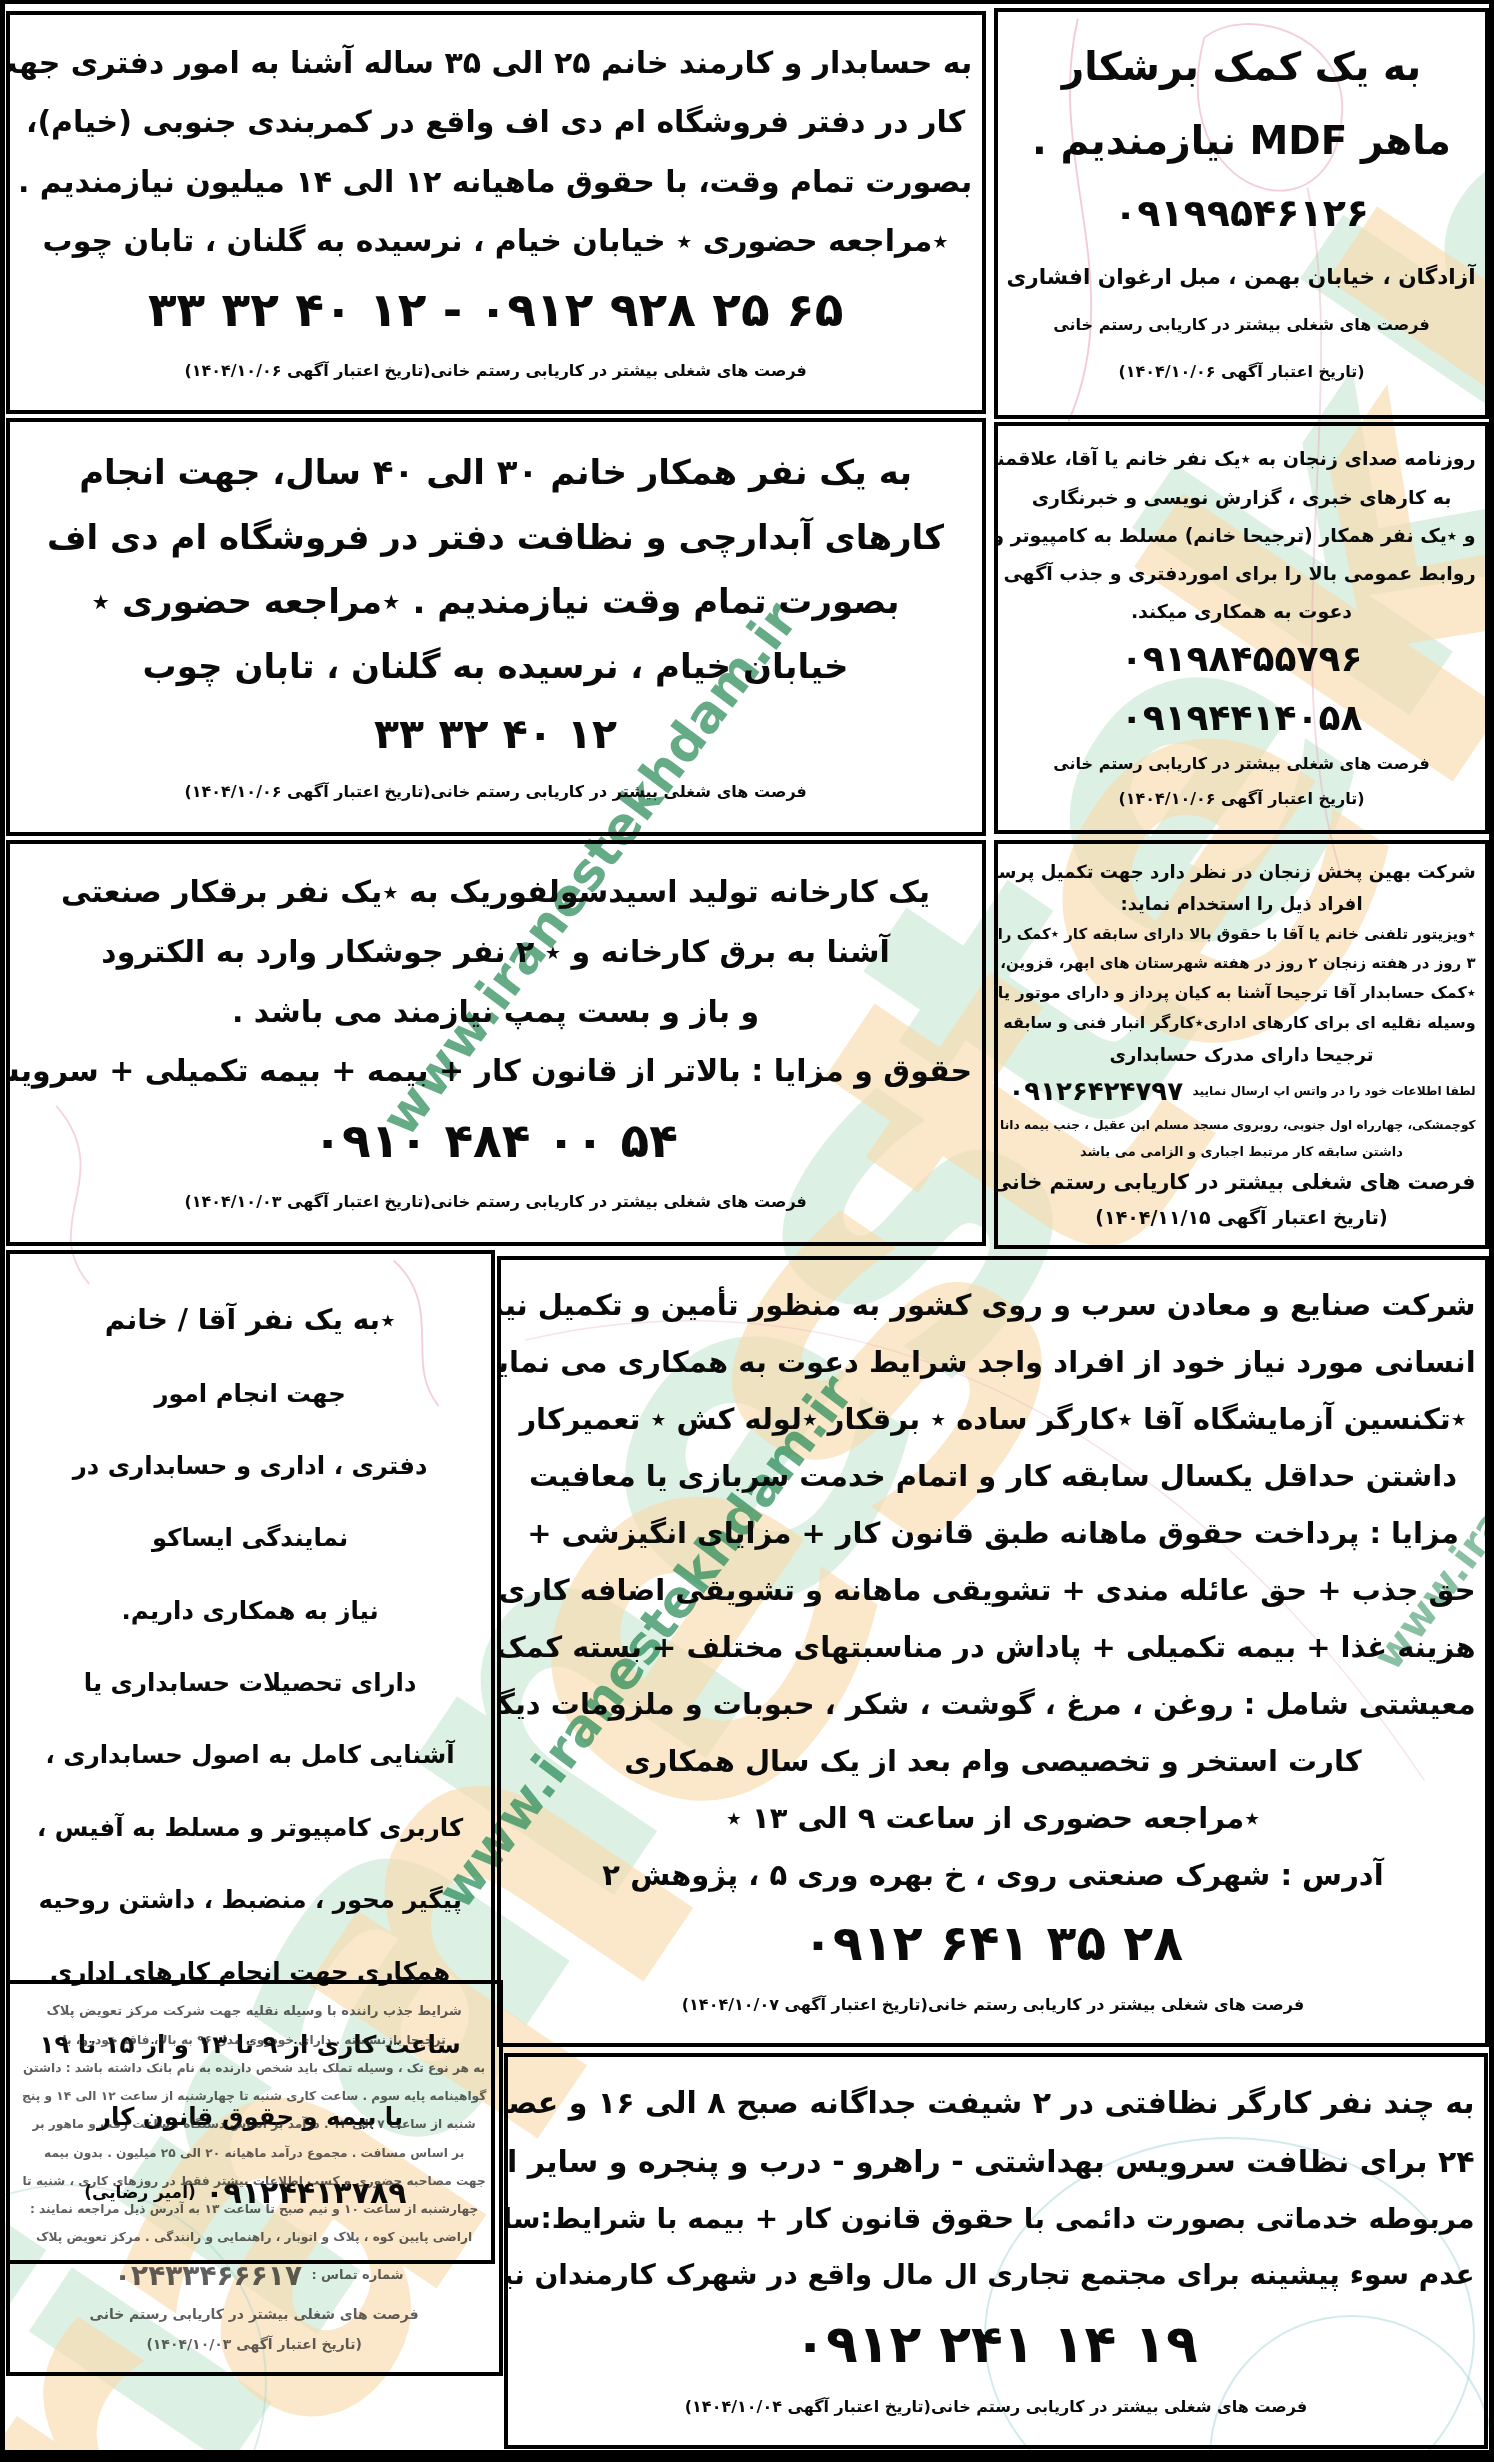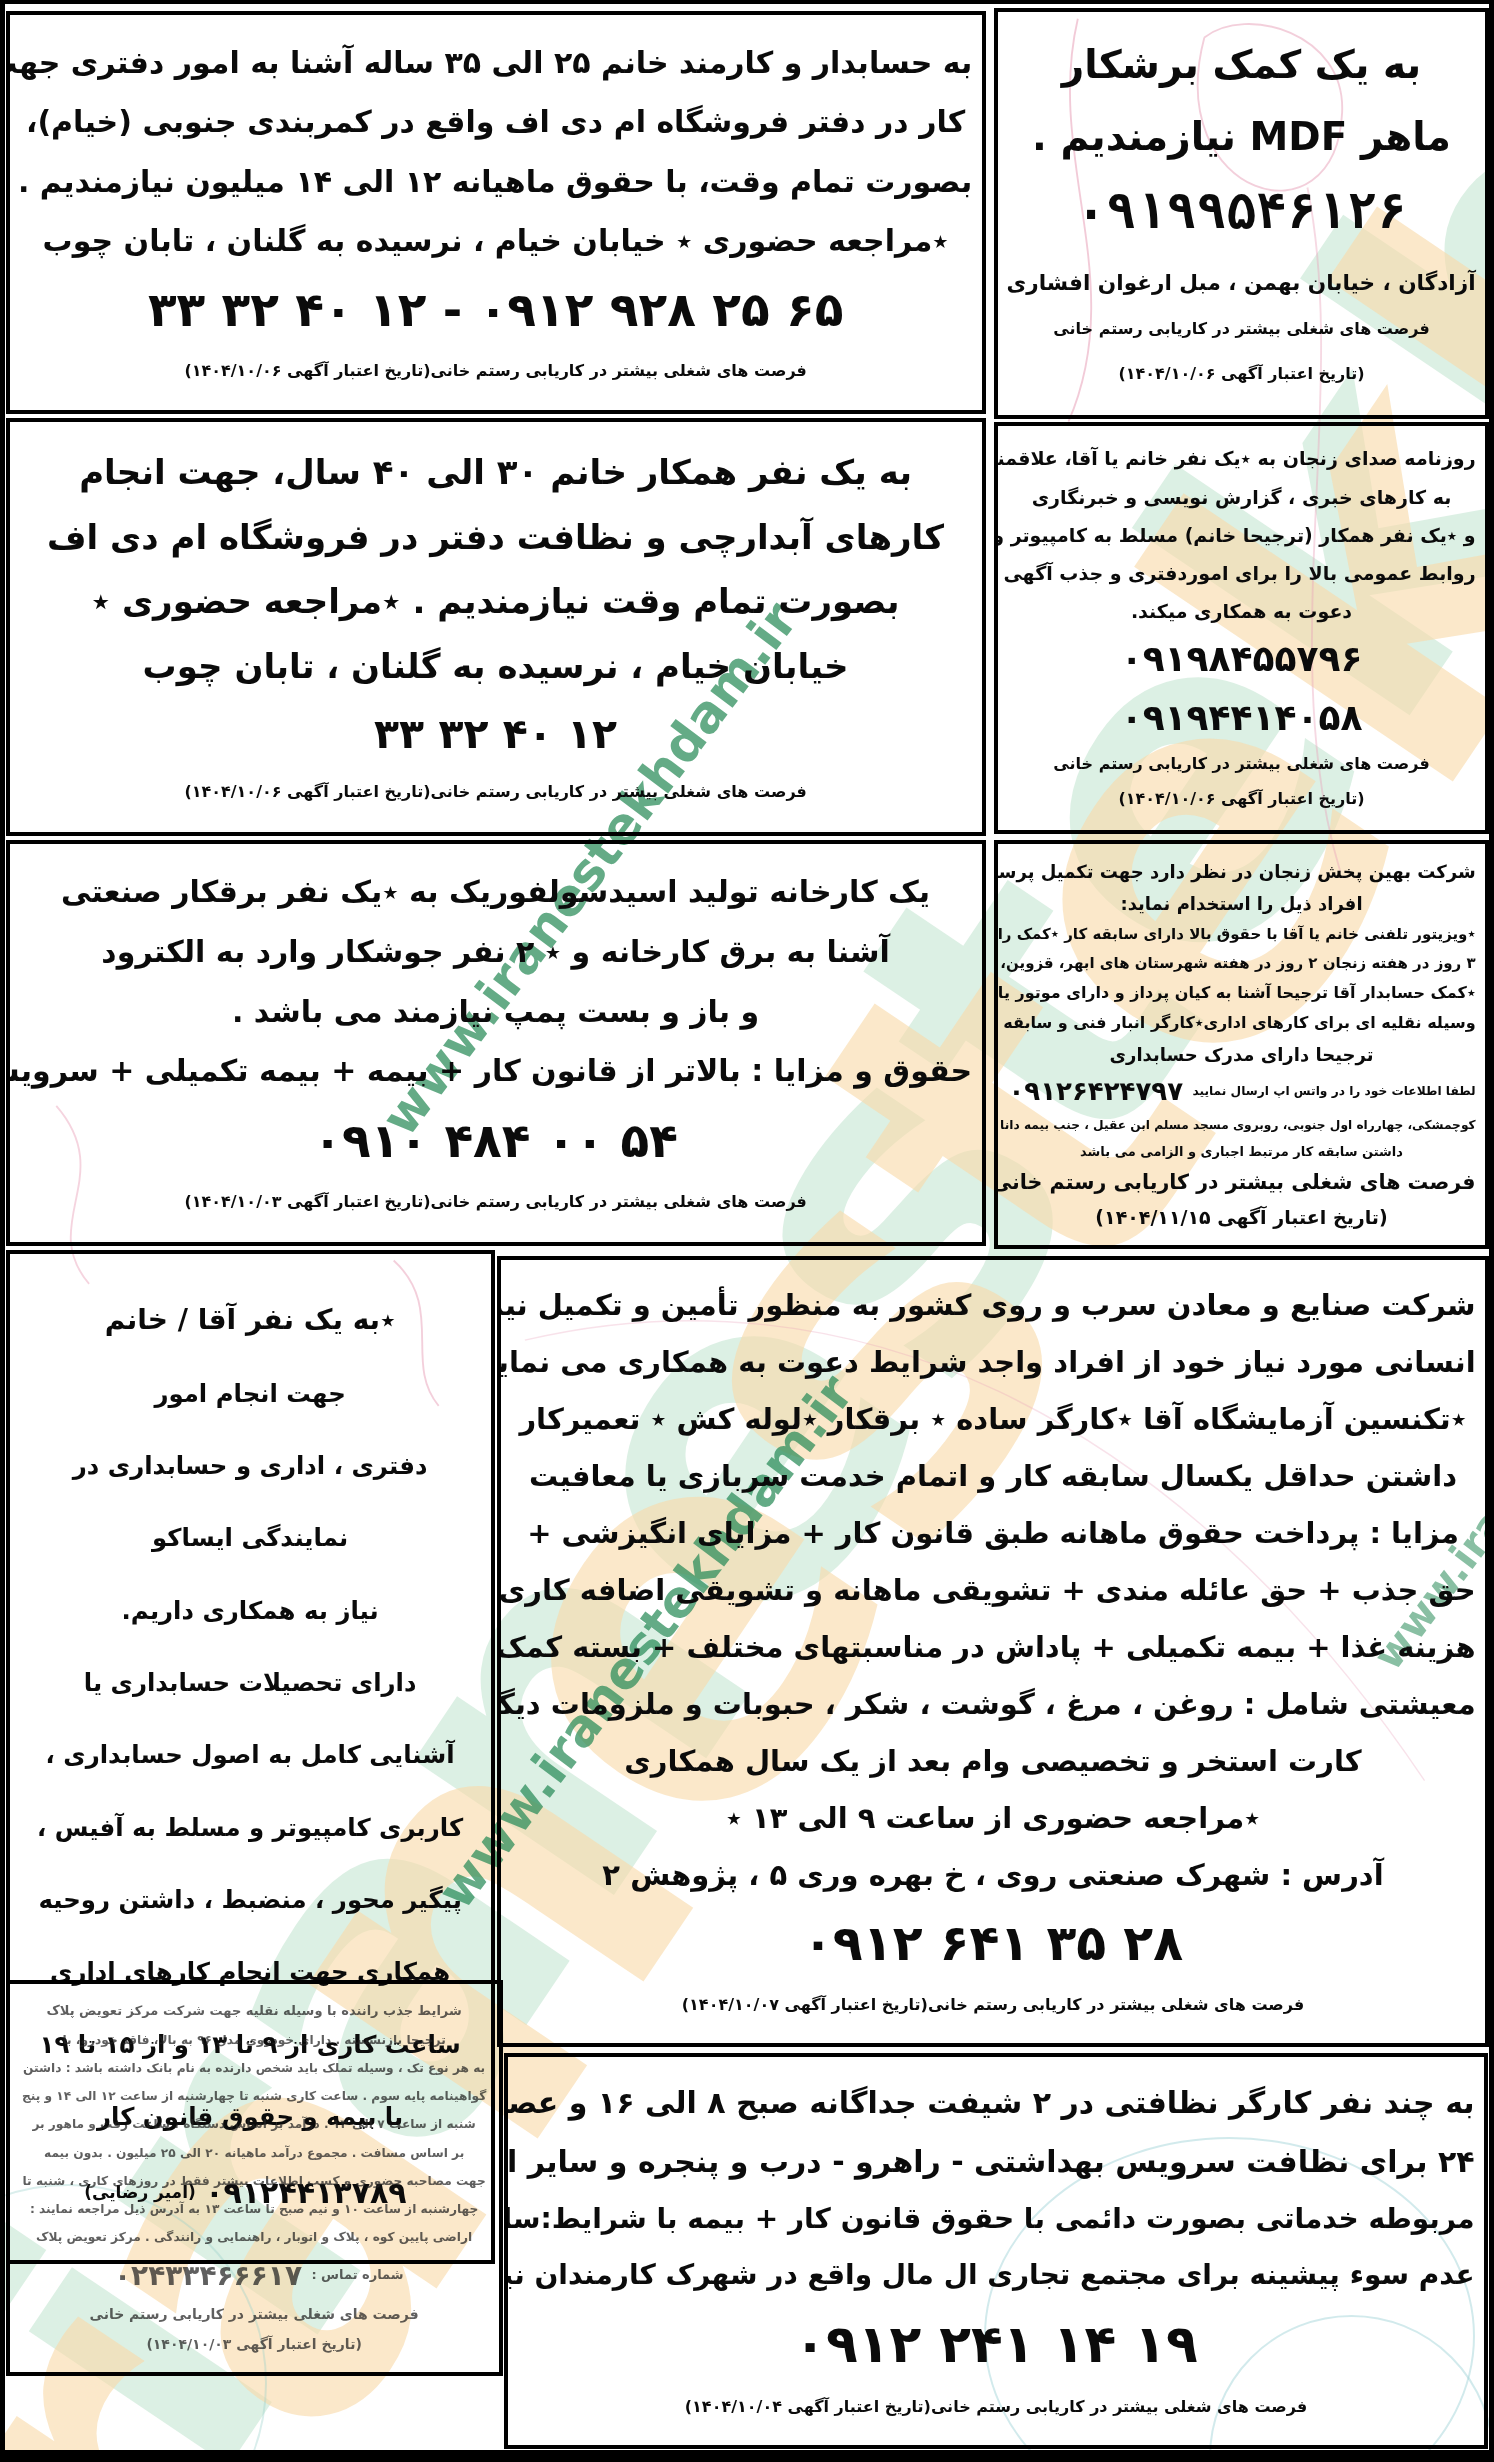--- a/index.html
+++ b/index.html
@@ -29,21 +29,21 @@
     text-align:center;z-index:3;background:transparent;padding:5.6px 9.4px;overflow:hidden;
   }
   .ln{font-weight:bold;color:#0b0b0b;white-space:nowrap;line-height:1.18;max-width:100%;}
   .lt{unicode-bidi:isolate;}
   .num{direction:ltr;unicode-bidi:isolate;letter-spacing:1.9px;display:inline-block;vertical-align:middle;margin:0 9.4px;font-weight:bold;}
   .ph{direction:ltr;unicode-bidi:isolate;letter-spacing:2.8px;}
   .t42{font-size:39px;} .t36{font-size:34px;} .t32{font-size:30px;} .t31{font-size:29px;}
   .t30{font-size:28px;} .t26{font-size:24.4px;} .t23{font-size:21.6px;text-align:right;} .t20{font-size:19px;}
   .t19{font-size:18px;} .t18{font-size:17px;} .t17{font-size:16px;} .t16{font-size:15px;}
   .t14{font-size:13px;} .t13{font-size:12.2px;}
-  .ph56{font-size:52px;} .ph52{font-size:49px;} .ph50{font-size:47px;text-align:center;} .ph46{font-size:50px;font-family:Liberation Mono, monospace;}
+  .ph56{font-size:52px;} .ph52{font-size:49px;} .ph50{font-size:47px;text-align:center;} .ph46{font-size:38px;}
   .ph44{font-size:41px;} .ph38{font-size:36px;}
   .n32{font-size:30px;} .n30{font-size:28px;} .n28{font-size:26px;}
   .foot{font-size:16px;} .foot15{font-size:14px;} .footL{font-size:20.6px;} .footL2{font-size:19px;}
   
   .faded .ln{filter:blur(0.7px);opacity:0.72;color:#222;}
   .faded .ln.num-line{filter:blur(0.5px);}
   
   #ad1 {left:5.6px;   top:11.2px;   width:980px; height:403px;}
   #ad2 {left:994px;top:7.5px;    width:495px;  height:411px;}
   #ad3 {left:5.6px;   top:418px;  width:980px; height:418px;}

